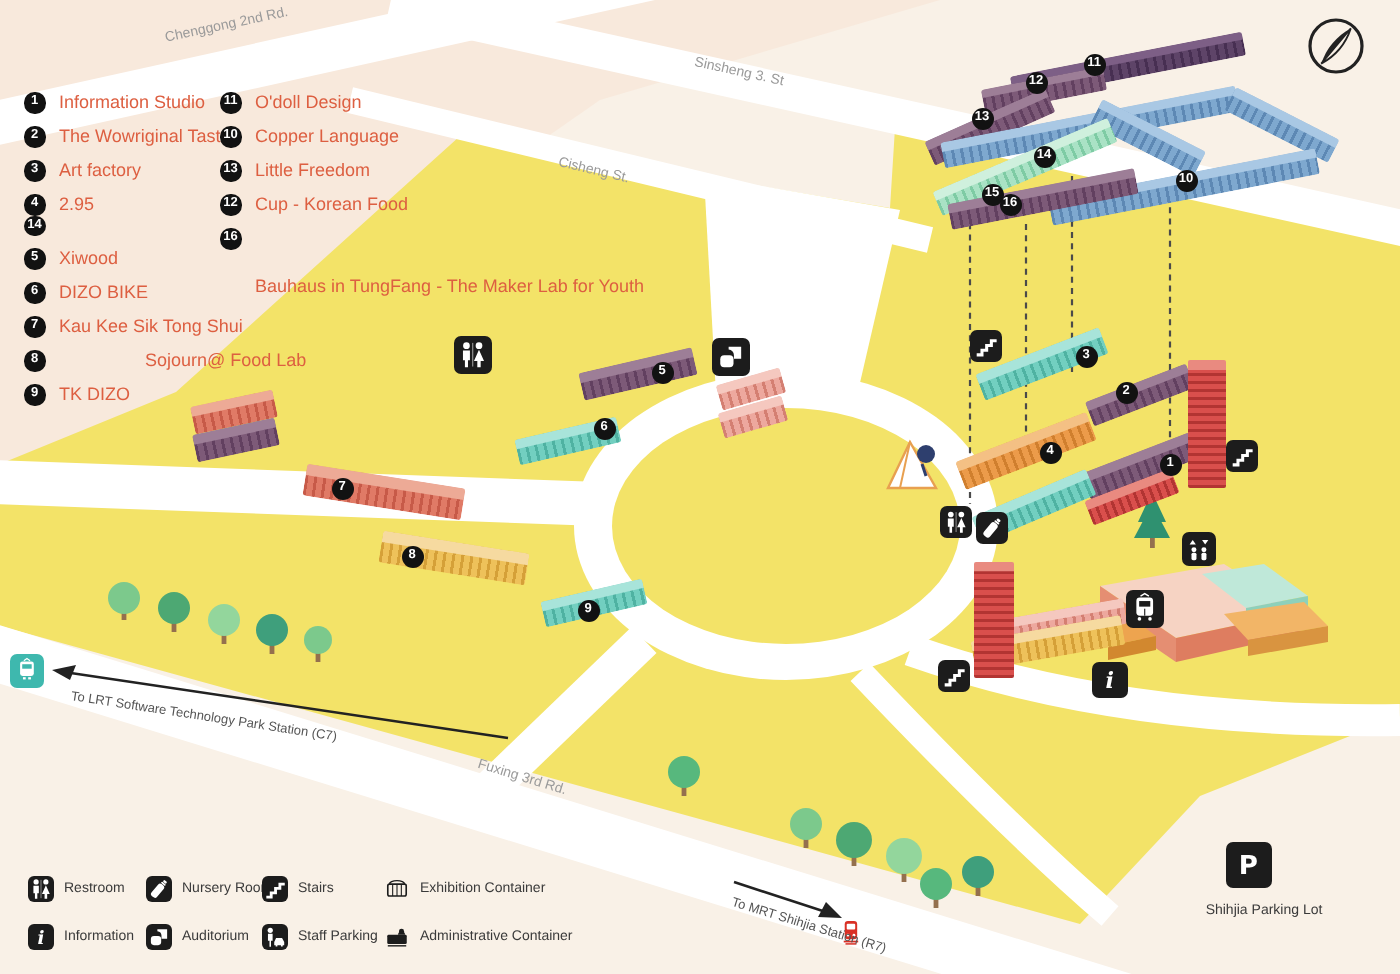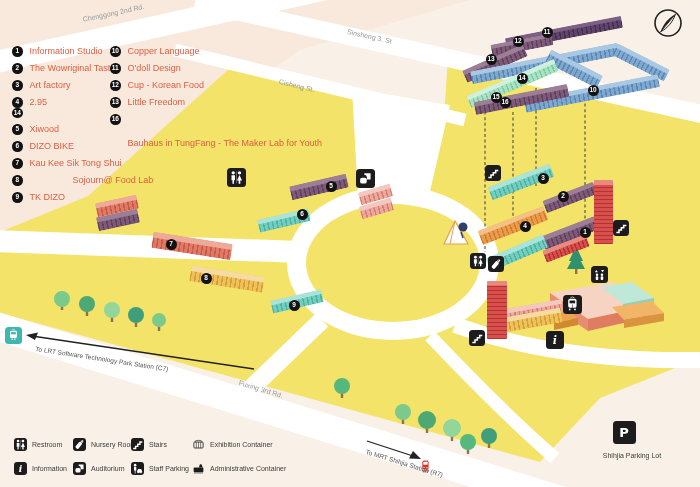--- a/index.html
+++ b/index.html
@@ -342,41 +342,41 @@
       <div class="lrow">
         <div class="lnums">
           <span class="lnum">9</span>
         </div>
         <span class="llabel" style="color: rgb(221, 95, 65);">TK DIZO</span>
       </div>
     </div>
   <div class="legend" style="left:110px;top:46px" id="legend-right">
       <div class="lrow">
         <div class="lnums">
+          <span class="lnum">11</span>
+        </div>
+        <span class="llabel" style="color: rgb(221, 95, 65);">O'doll Design</span>
+      </div>
+      <div class="lrow">
+        <div class="lnums">
           <span class="lnum">10</span>
         </div>
         <span class="llabel" style="color: rgb(221, 95, 65);">Copper Language</span>
       </div>
       <div class="lrow">
         <div class="lnums">
-          <span class="lnum">11</span>
-        </div>
-        <span class="llabel" style="color: rgb(221, 95, 65);">O'doll Design</span>
+          <span class="lnum">13</span>
+        </div>
+        <span class="llabel" style="color: rgb(221, 95, 65);">Little Freedom</span>
       </div>
       <div class="lrow">
         <div class="lnums">
           <span class="lnum">12</span>
         </div>
         <span class="llabel" style="color: rgb(221, 95, 65);">Cup - Korean Food</span>
-      </div>
-      <div class="lrow">
-        <div class="lnums">
-          <span class="lnum">13</span>
-        </div>
-        <span class="llabel" style="color: rgb(221, 95, 65);">Little Freedom</span>
       </div>
       <div class="lrow">
         <div class="lnums">
           <span class="lnum">16</span>
         </div>
         <span class="llabel" style="color: rgb(221, 95, 65); margin-top: 24px;">Bauhaus in TungFang - The Maker Lab for Youth</span>
       </div>
     </div>
 
   <div class="flegend" id="facility-legend">

